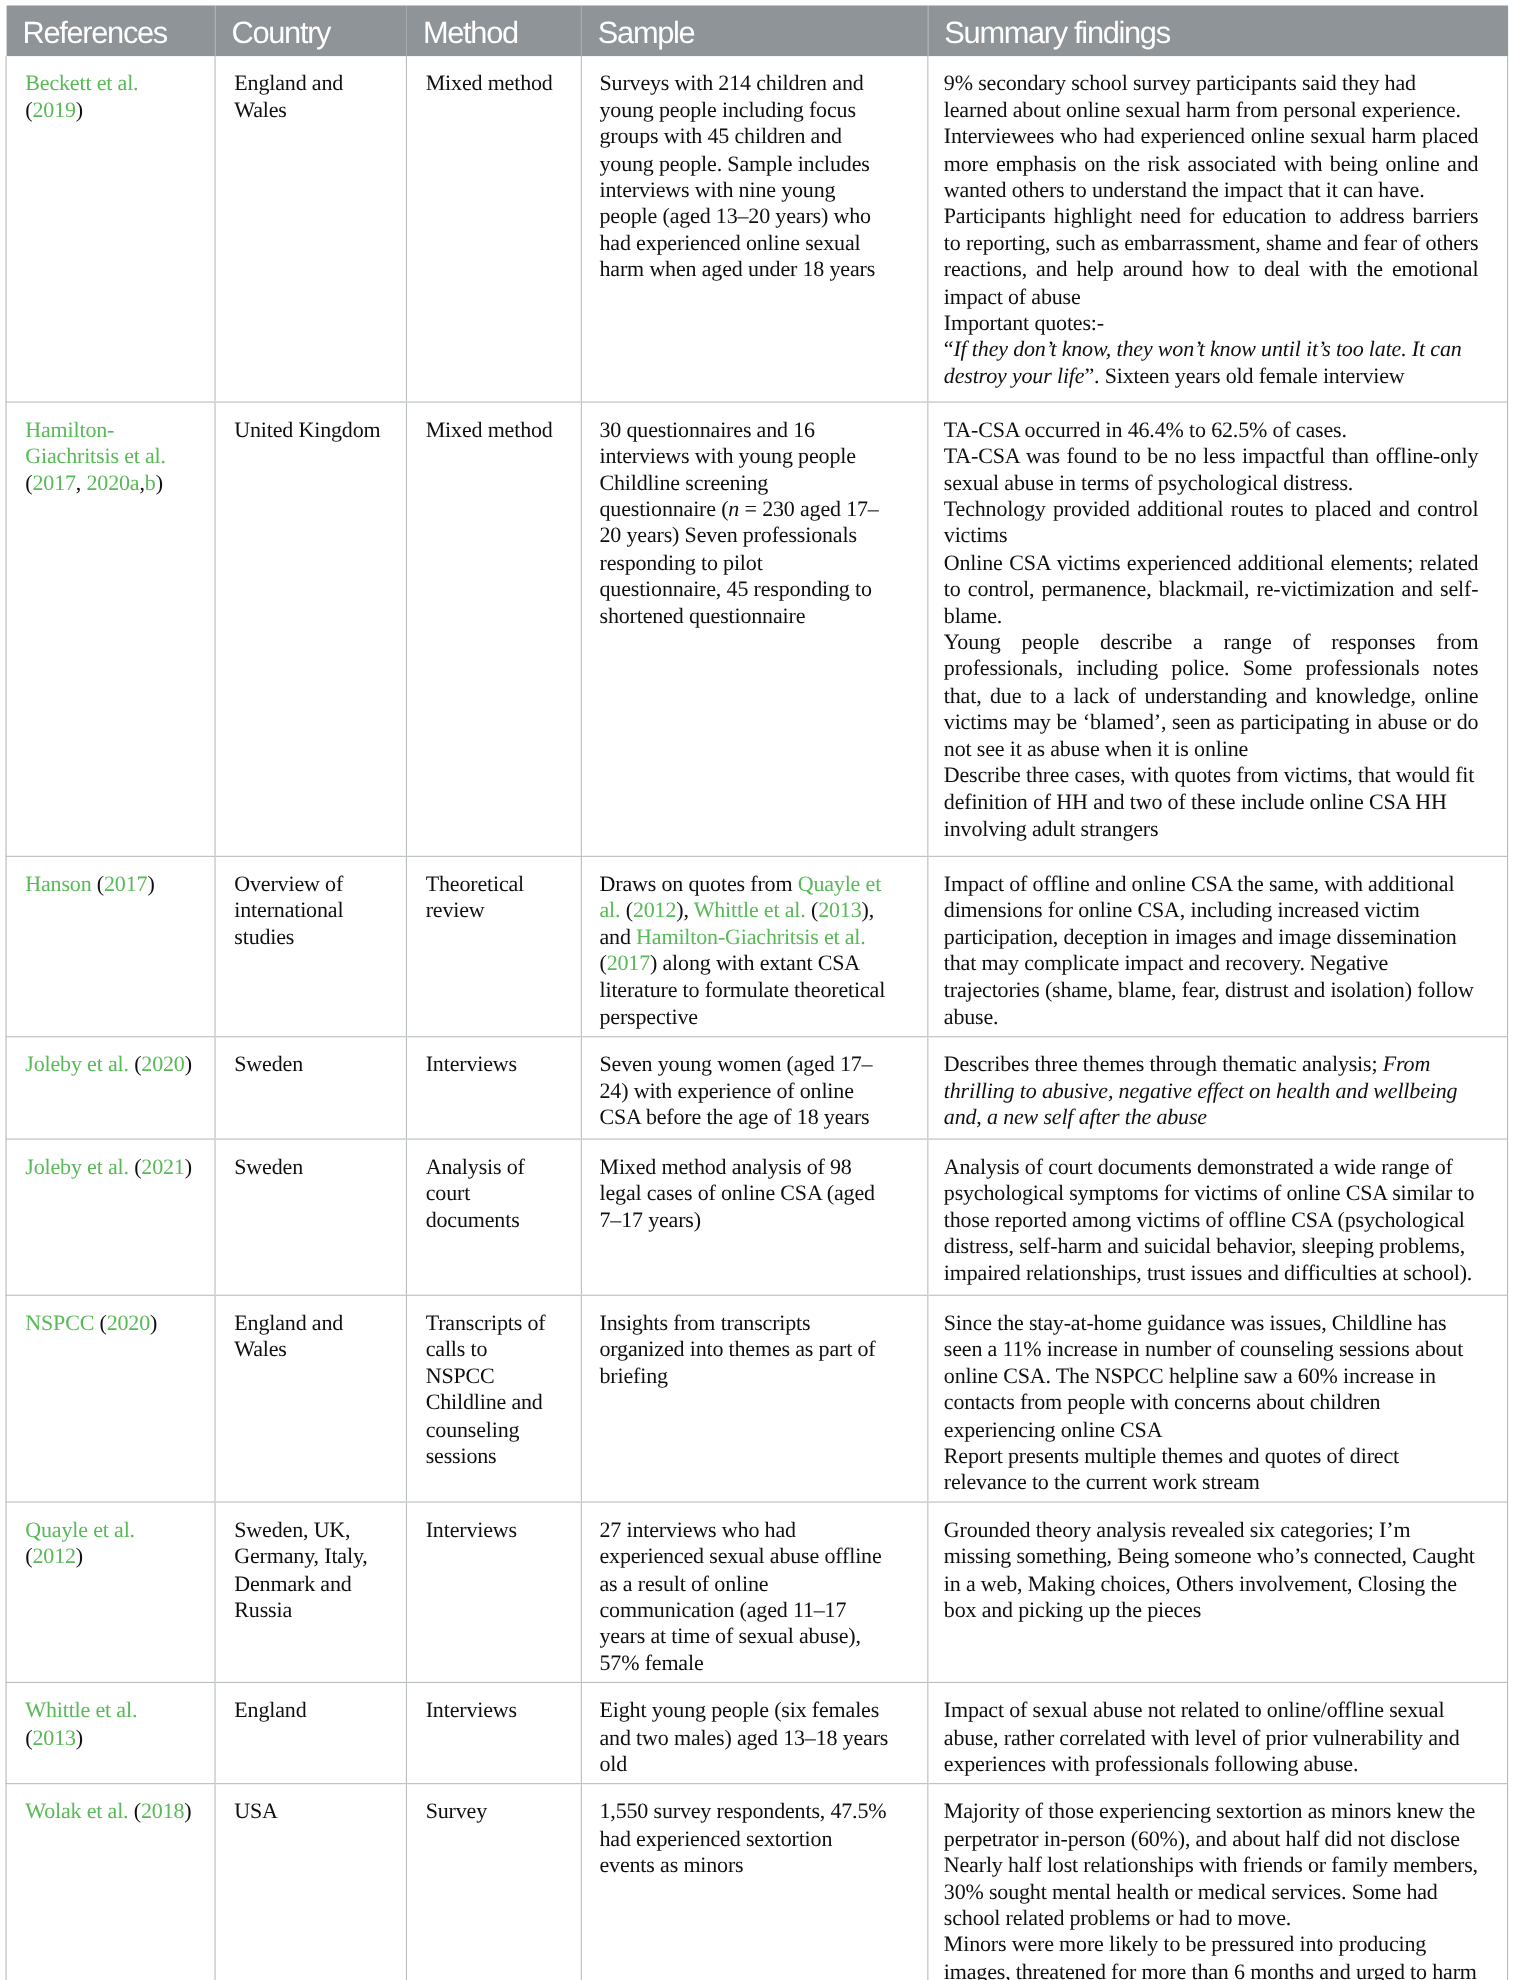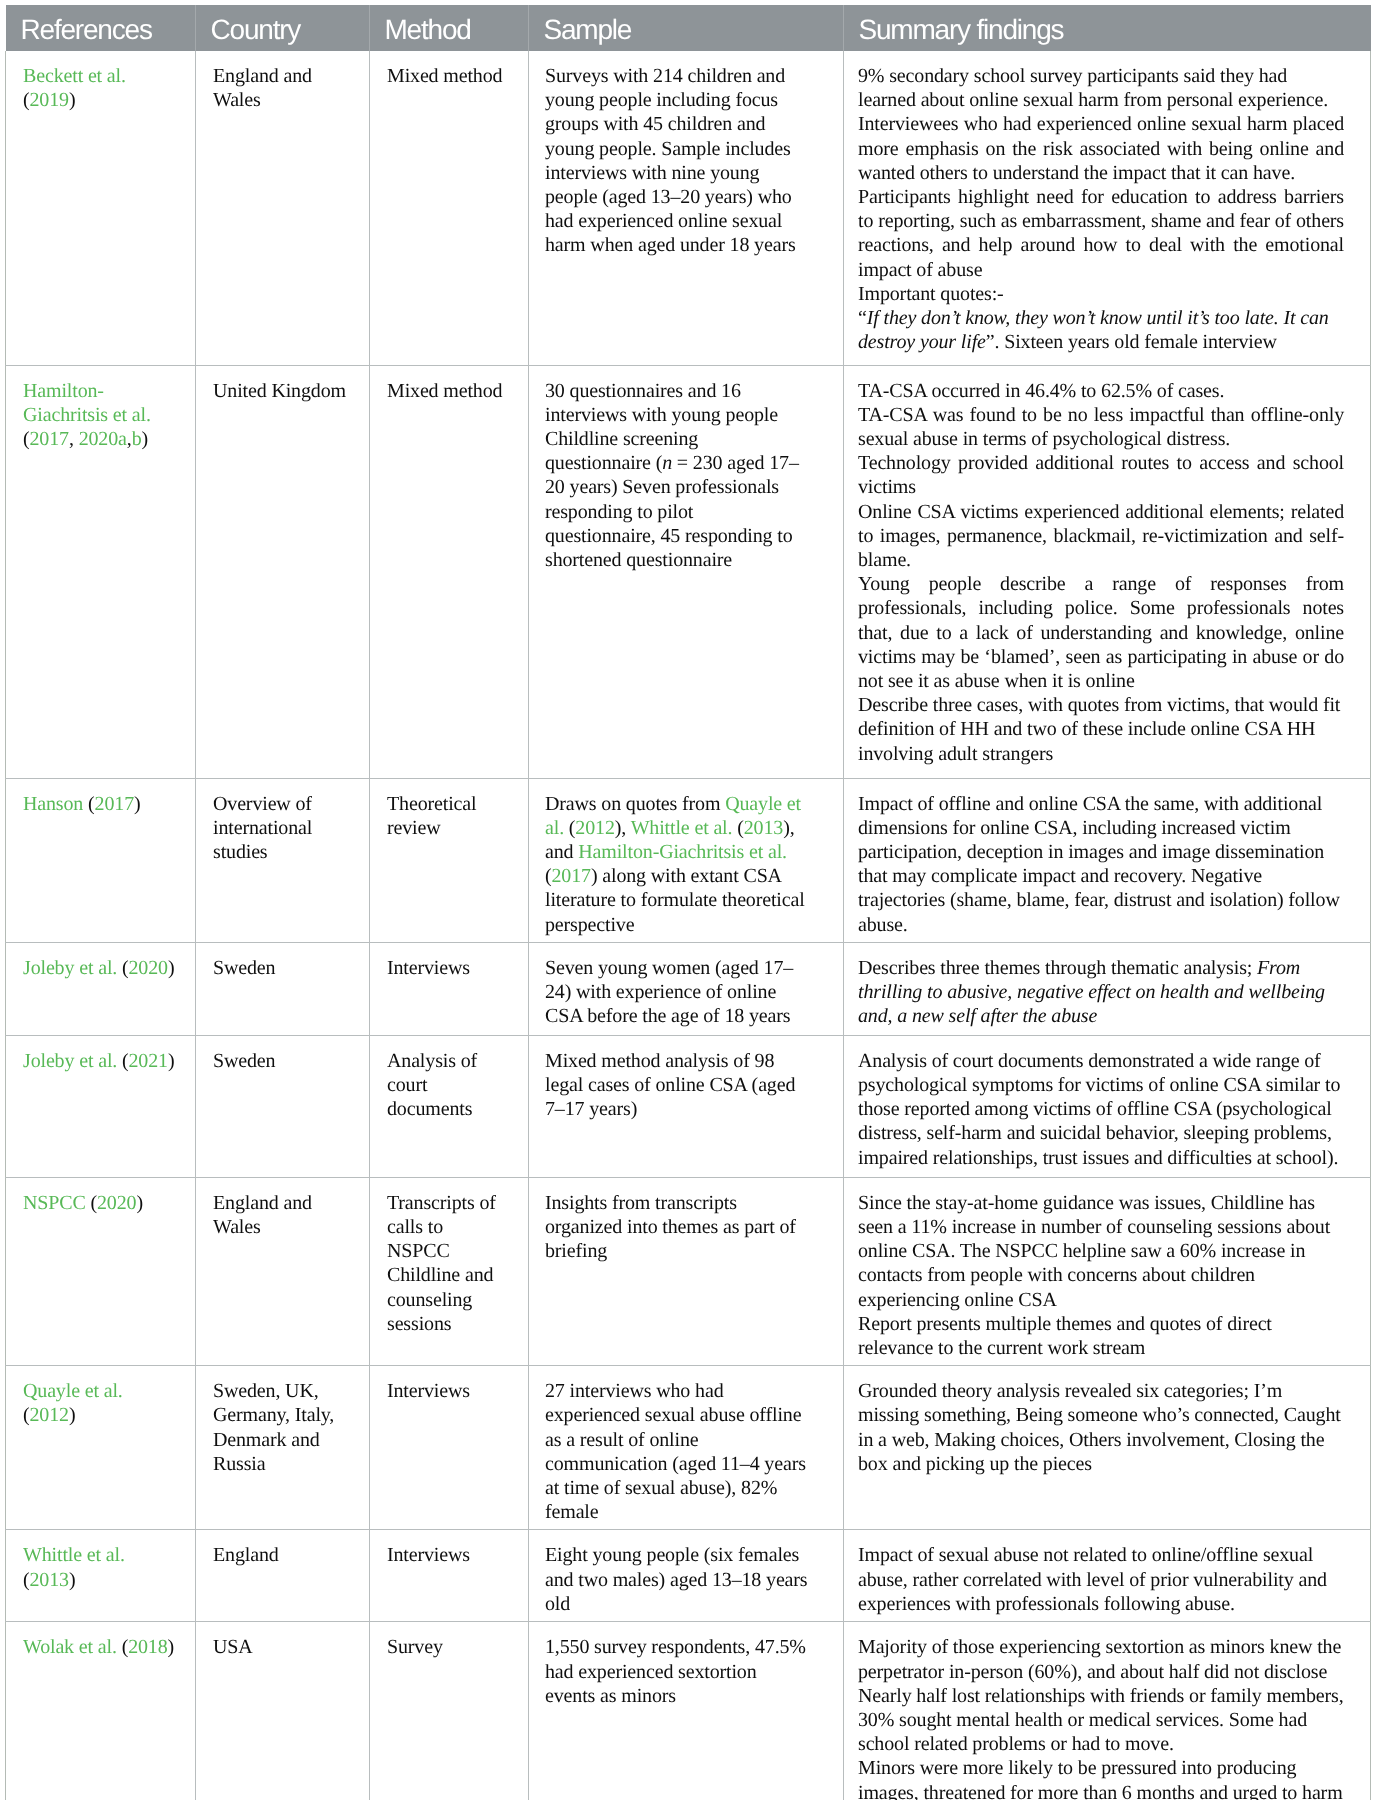--- a/index.html
+++ b/index.html
@@ -92,22 +92,22 @@
           </td>
           <td class="col3">
             <p>Mixed method</p>
           </td>
           <td class="col4">
             <p>30 questionnaires and 16 interviews with young people Childline screening questionnaire (<em>n</em> = 230 aged 17–20 years) Seven professionals responding to pilot questionnaire, 45 responding to shortened questionnaire</p>
           </td>
           <td class="last">
             <p class="">TA-CSA occurred in 46.4% to 62.5% of cases.</p>
             <p class="j">TA-CSA was found to be no less impactful than offline-only sexual abuse in terms of psychological distress.</p>
-            <p class="j">Technology provided additional routes to access and school victims</p>
-            <p class="j">Online CSA victims experienced additional elements; related <span class="nw">to images,</span> permanence, blackmail, re-victimization and self-blame.</p>
+            <p class="j">Technology provided additional routes to placed and control victims</p>
+            <p class="j">Online CSA victims experienced additional elements; related <span class="nw">to control,</span> permanence, blackmail, re-victimization and self-blame.</p>
             <p class="j">Young people describe a range of responses from professionals, including police. Some professionals notes that, due to a lack of understanding and knowledge, online victims may be ‘blamed’, seen as participating in abuse or do not see it as abuse when it <span class="nw">is online</span></p>
             <p class="">Describe three cases, with quotes from victims, that would fit definition of HH and two of these include online CSA HH involving adult strangers</p>
           </td>
         </tr>
         <tr style="height: 140px;">
           <td class="col1">
             <p><span class="g">Hanson </span><span>(</span><span class="g">2017</span><span>)</span></p>
           </td>
           <td class="col2">
             <p>Overview of international studies</p>
@@ -178,21 +178,21 @@
           <td class="col1">
             <p><span class="g">Quayle et al. </span><span>(</span><span class="g">2012</span><span>)</span></p>
           </td>
           <td class="col2">
             <p>Sweden, UK, Germany, Italy, Denmark and Russia</p>
           </td>
           <td class="col3">
             <p>Interviews</p>
           </td>
           <td class="col4">
-            <p>27 interviews who had experienced sexual abuse offline as a result of online communication (aged 11–4 years at time of sexual abuse), 82% female</p>
+            <p>27 interviews who had experienced sexual abuse offline as a result of online communication (aged 11–17 years at time of sexual abuse), 57% female</p>
           </td>
           <td class="last">
             <p class="">Grounded theory analysis revealed six categories; I’m missing something, Being someone who’s connected, Caught in a web, Making choices, Others involvement, Closing the box and picking up the pieces</p>
           </td>
         </tr>
         <tr style="height: 92px;">
           <td class="col1">
             <p><span class="g">Whittle et al. </span><span>(</span><span class="g">2013</span><span>)</span></p>
           </td>
           <td class="col2">

